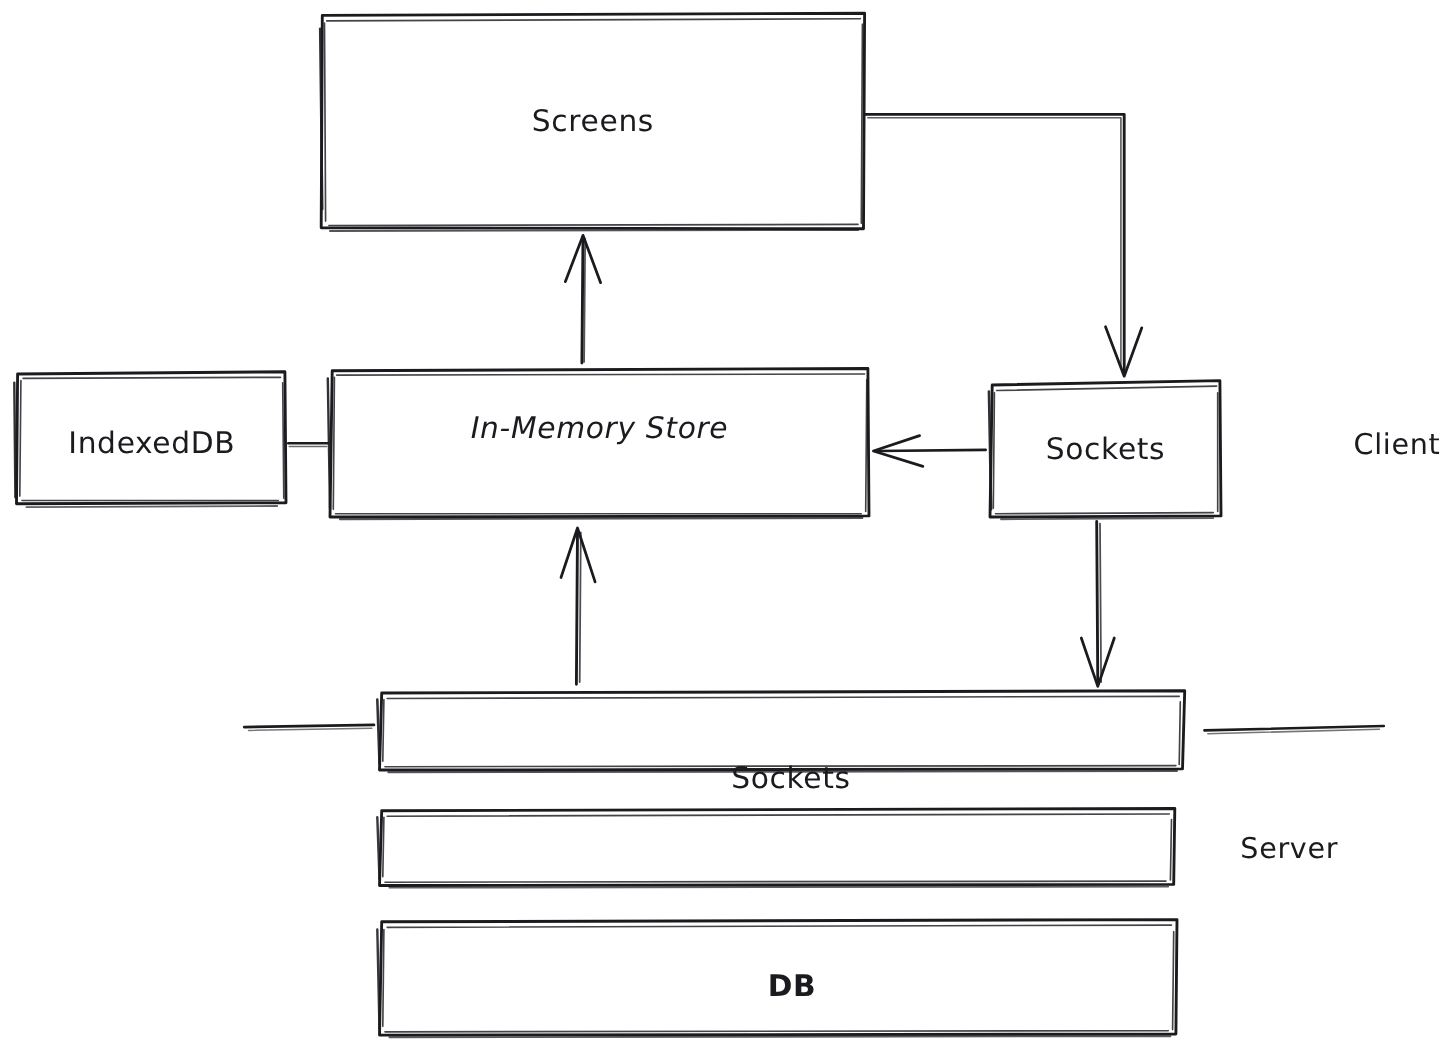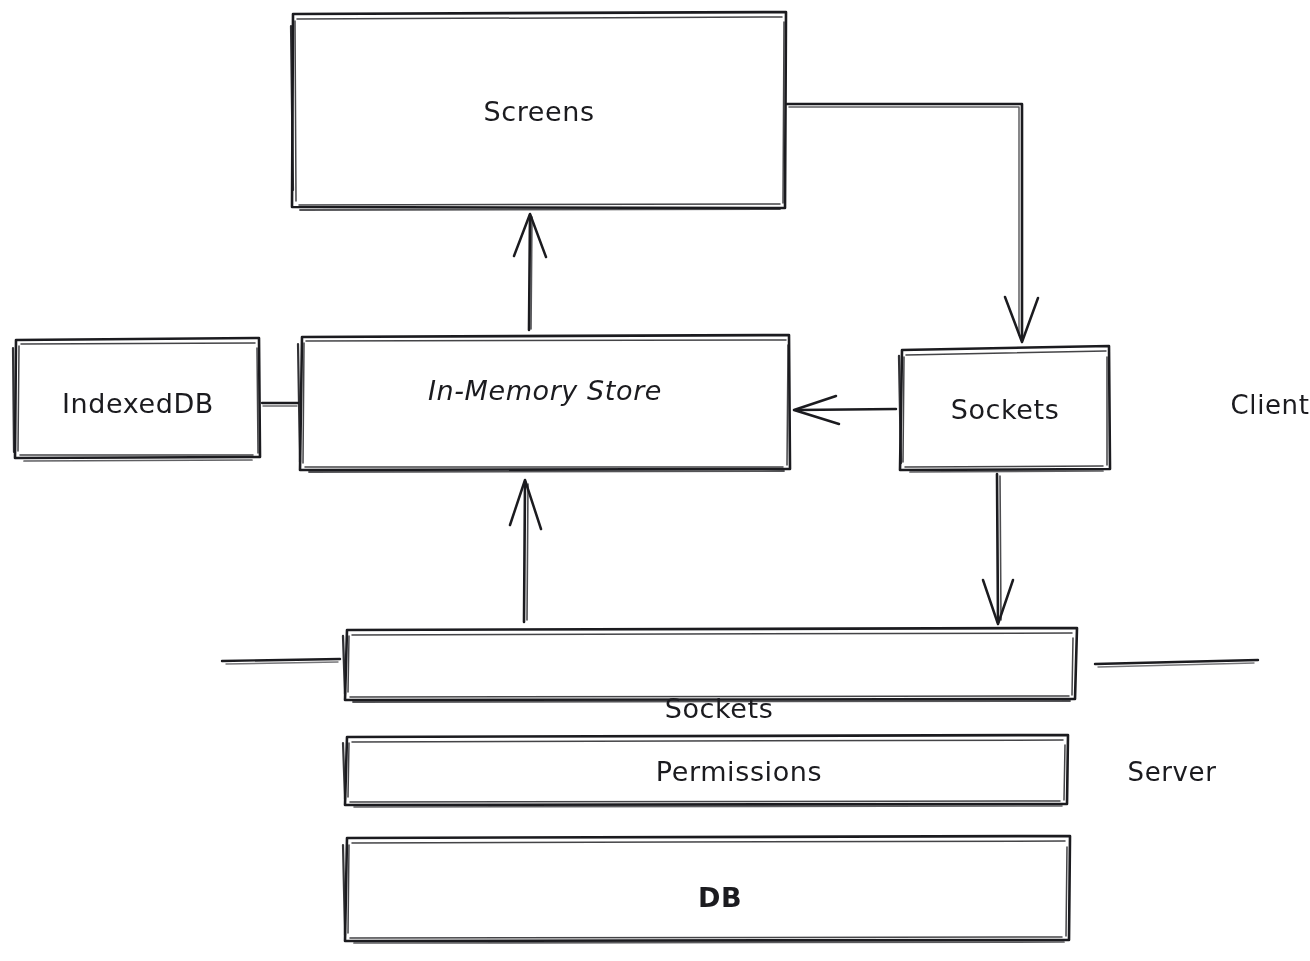--- a/index.html
+++ b/index.html
@@ -158,21 +158,20 @@
   <div class="node-label" style="left:539px; top:111px;">Screens</div>
 
   <div class="node-label" style="left:138px; top:403px;">IndexedDB</div>
 
   <div class="node-label" style="left:545px; top:390px;font-style:italic;">In-Memory Store</div>
 
   <div class="node-label" style="left:1005px; top:409px;">Sockets</div>
 
   <div class="node-label" style="left:719px; top:665px;margin-top:43px;">Sockets</div>
 
-  <div class="node-label" style="left:739px; top:771px;">Permissions</div>
 
   <div class="node-label" style="left:720px; top:897px;font-weight:bold;">DB</div>
 
   <div class="zone-label" style="left:1248px; top:405px;margin-left:22px;">Client</div>
 
   <div class="zone-label" style="left:1172px; top:772px;">Server</div>
 
   <div class="hit" style="left:292px; top:12px;  width:494px; height:196px;"></div>
   <div class="hit" style="left:15px;  top:338px; width:245px; height:120px;"></div>
   <div class="hit" style="left:300px; top:335px; width:490px; height:135px;"></div>

